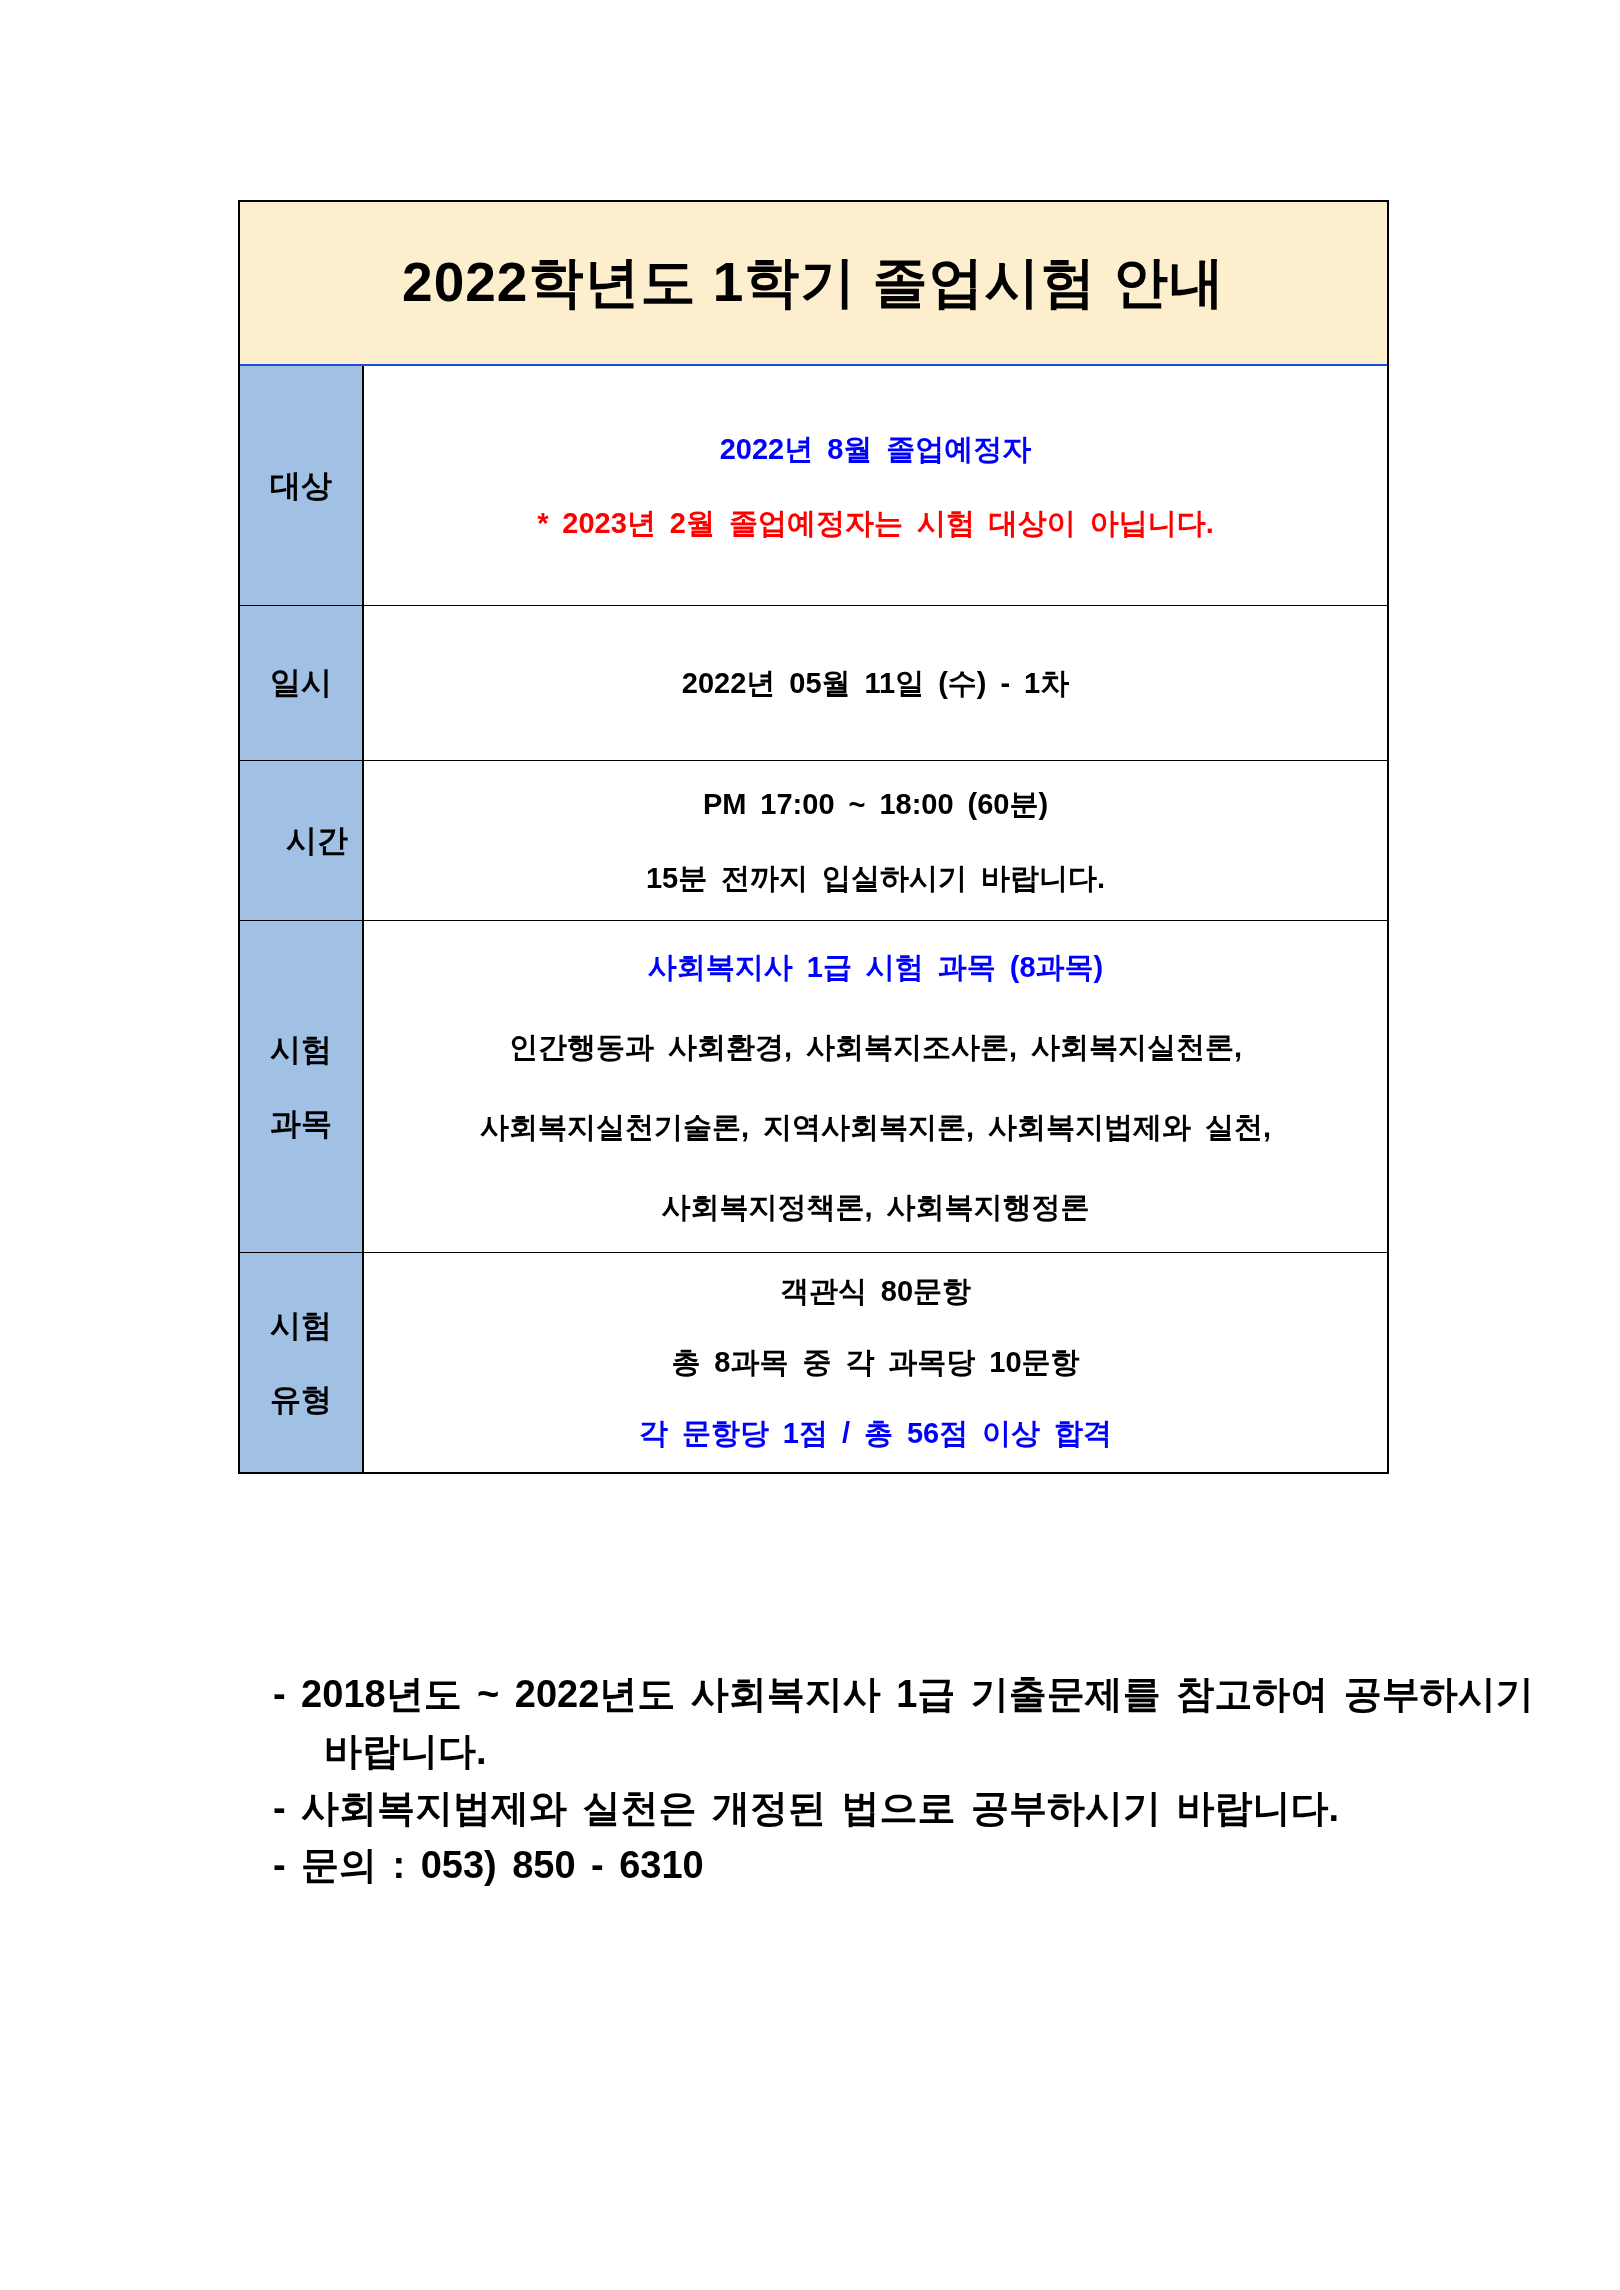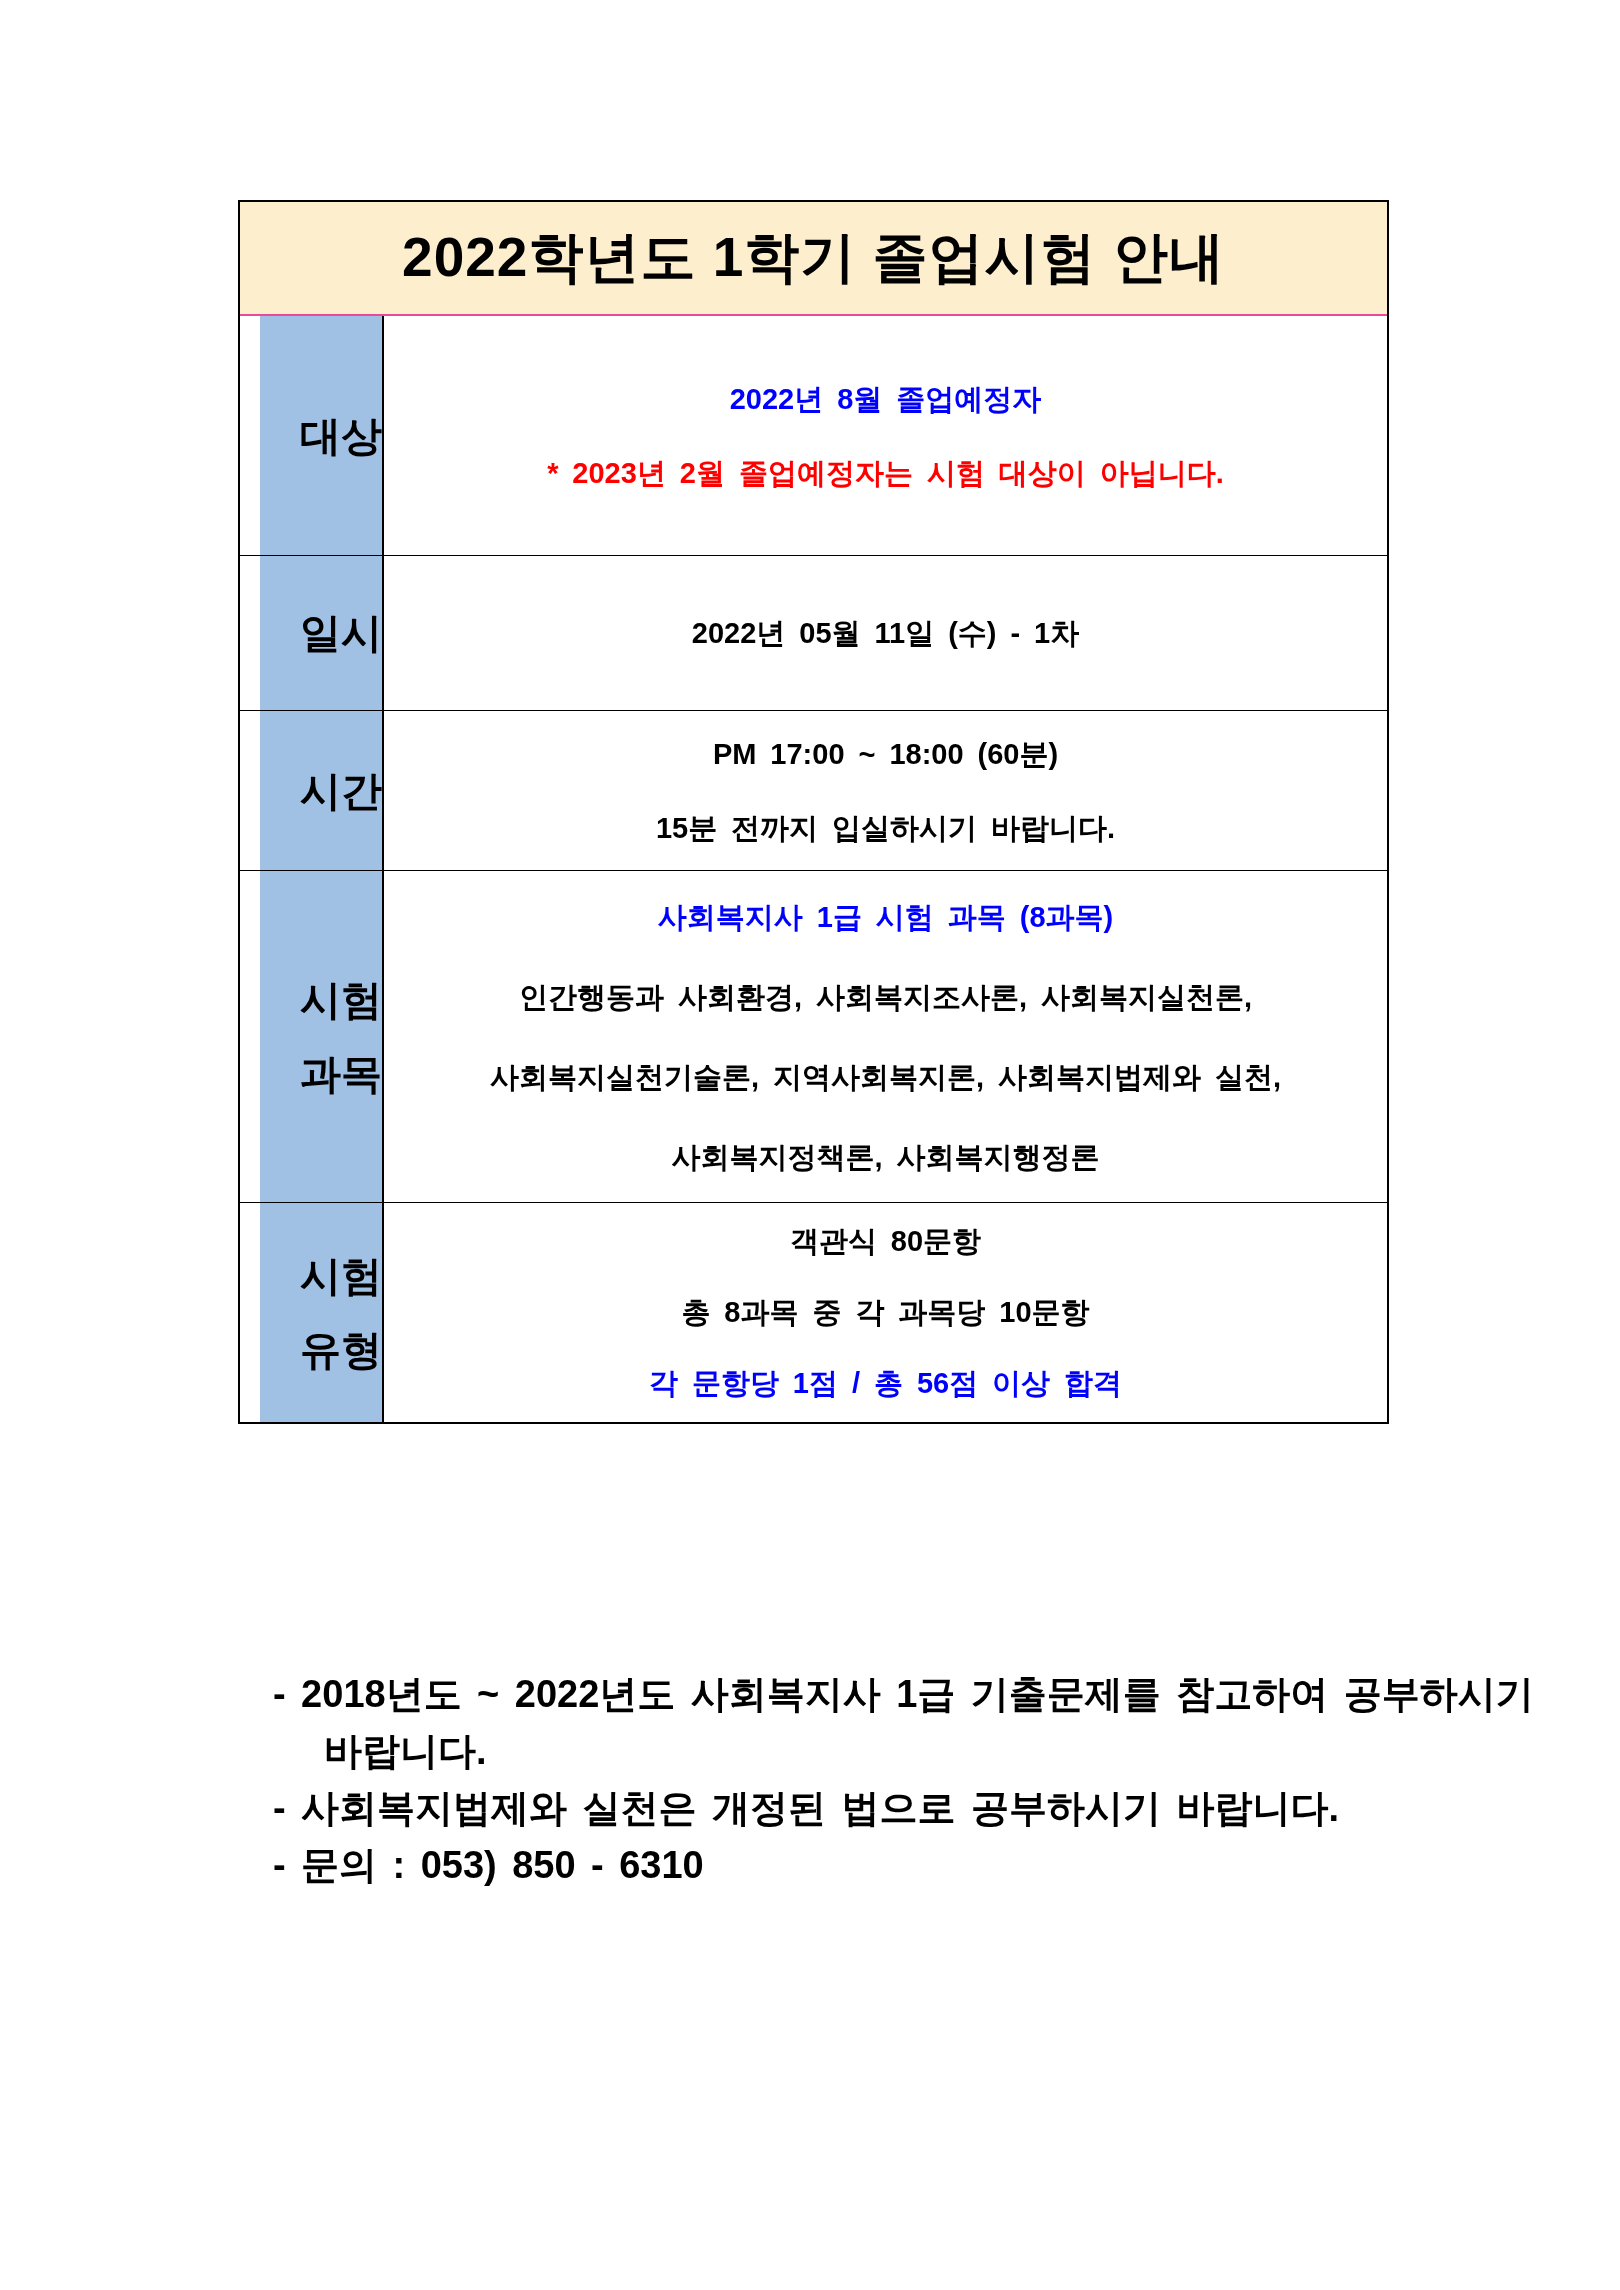--- a/index.html
+++ b/index.html
@@ -12,43 +12,42 @@
     color:#000;
     overflow:hidden;
   }
   .notice-table{
     position:absolute;
     left:238px;top:200px;width:1151px;
     border:2px solid #000;
     box-sizing:border-box;
   }
   .title-row{
-    height:114px;
-    border-bottom:2px solid #ec4899;
+    height:164px;
+    border-bottom:2px solid #1d4ed8;
     display:flex;align-items:center;justify-content:center;
     font-size:55px;
     letter-spacing:1px;
     box-sizing:border-box;
   }
   .row{
     display:flex;
     box-sizing:border-box;
     border-bottom:1px solid #000;
   }
   .row:last-child{border-bottom:none;}
   .label-cell{
     width:124px;
     flex:0 0 124px;
     border-right:2px solid #000;
     display:flex;flex-direction:column;
-    align-items:flex-end;justify-content:center;
-    font-size:41px;
+    align-items:center;justify-content:center;
+    font-size:31px;
     line-height:74px;
     box-sizing:border-box;
-    margin-left:20px;
   }
   .label-cell div:empty{display:none;}
   .content-cell{
     flex:1;
     display:flex;flex-direction:column;
     align-items:center;justify-content:center;
     text-align:center;
     font-size:29px;
     line-height:74px;
     word-spacing:5.9px;

